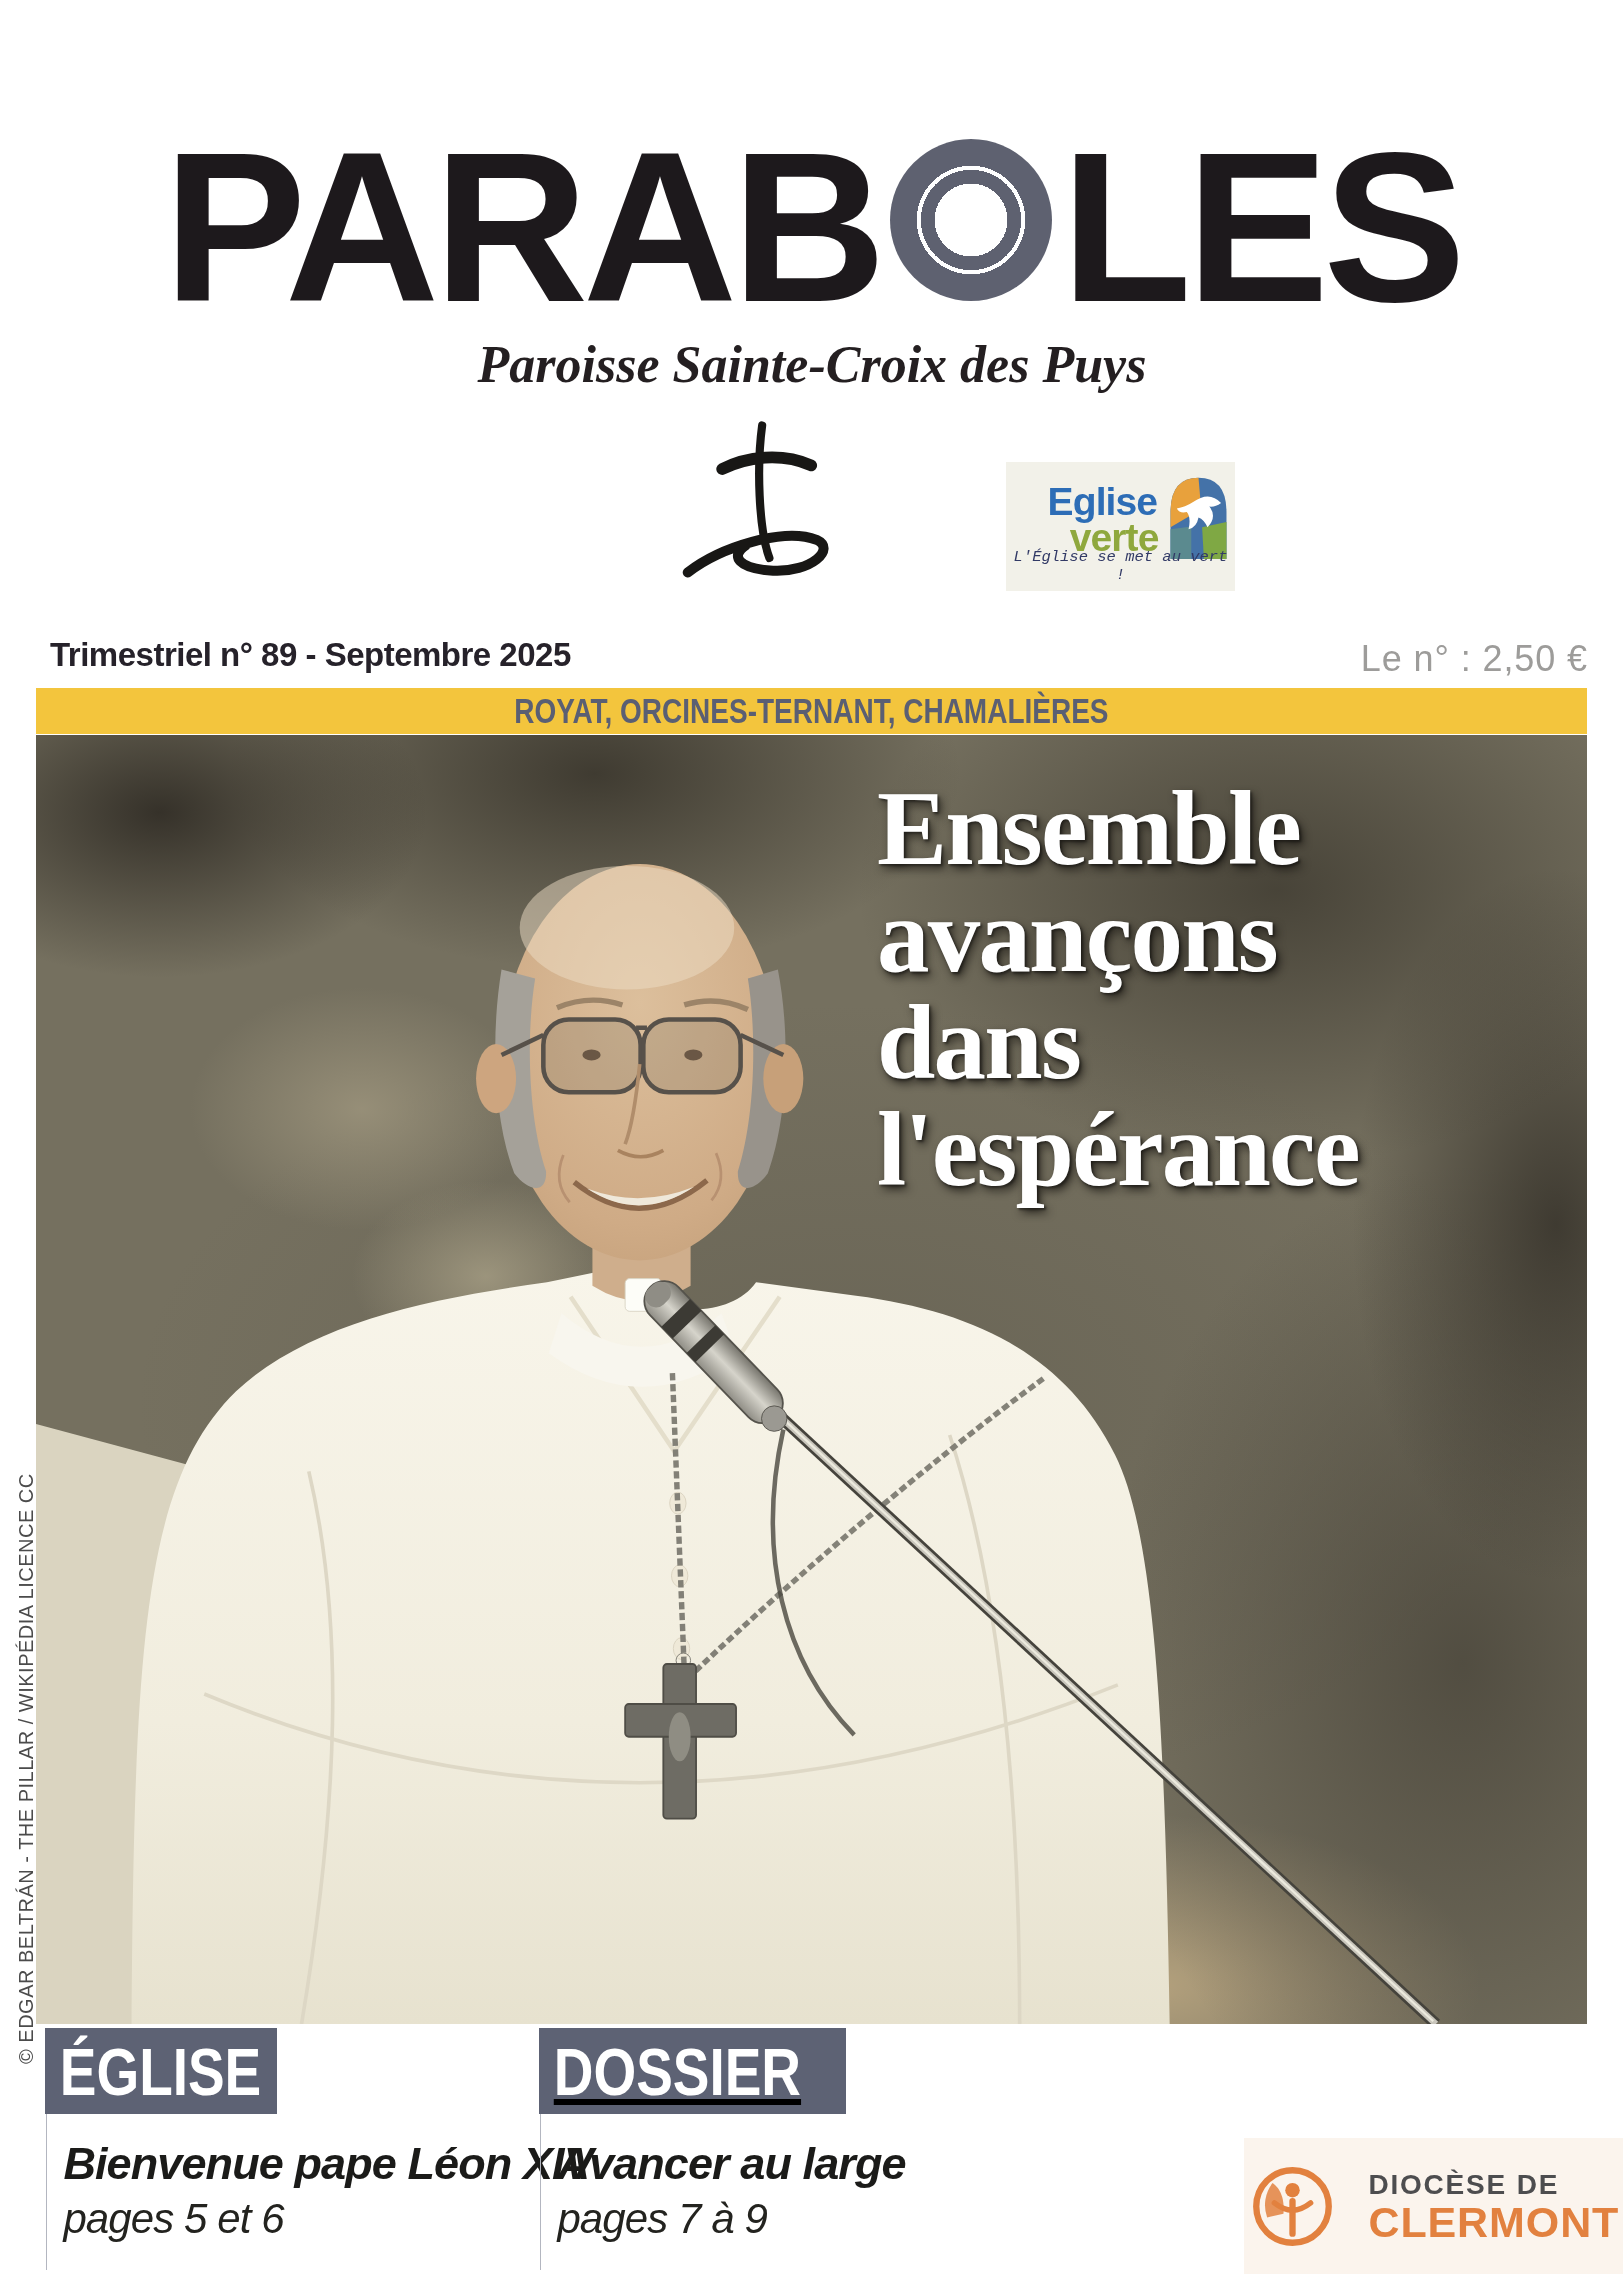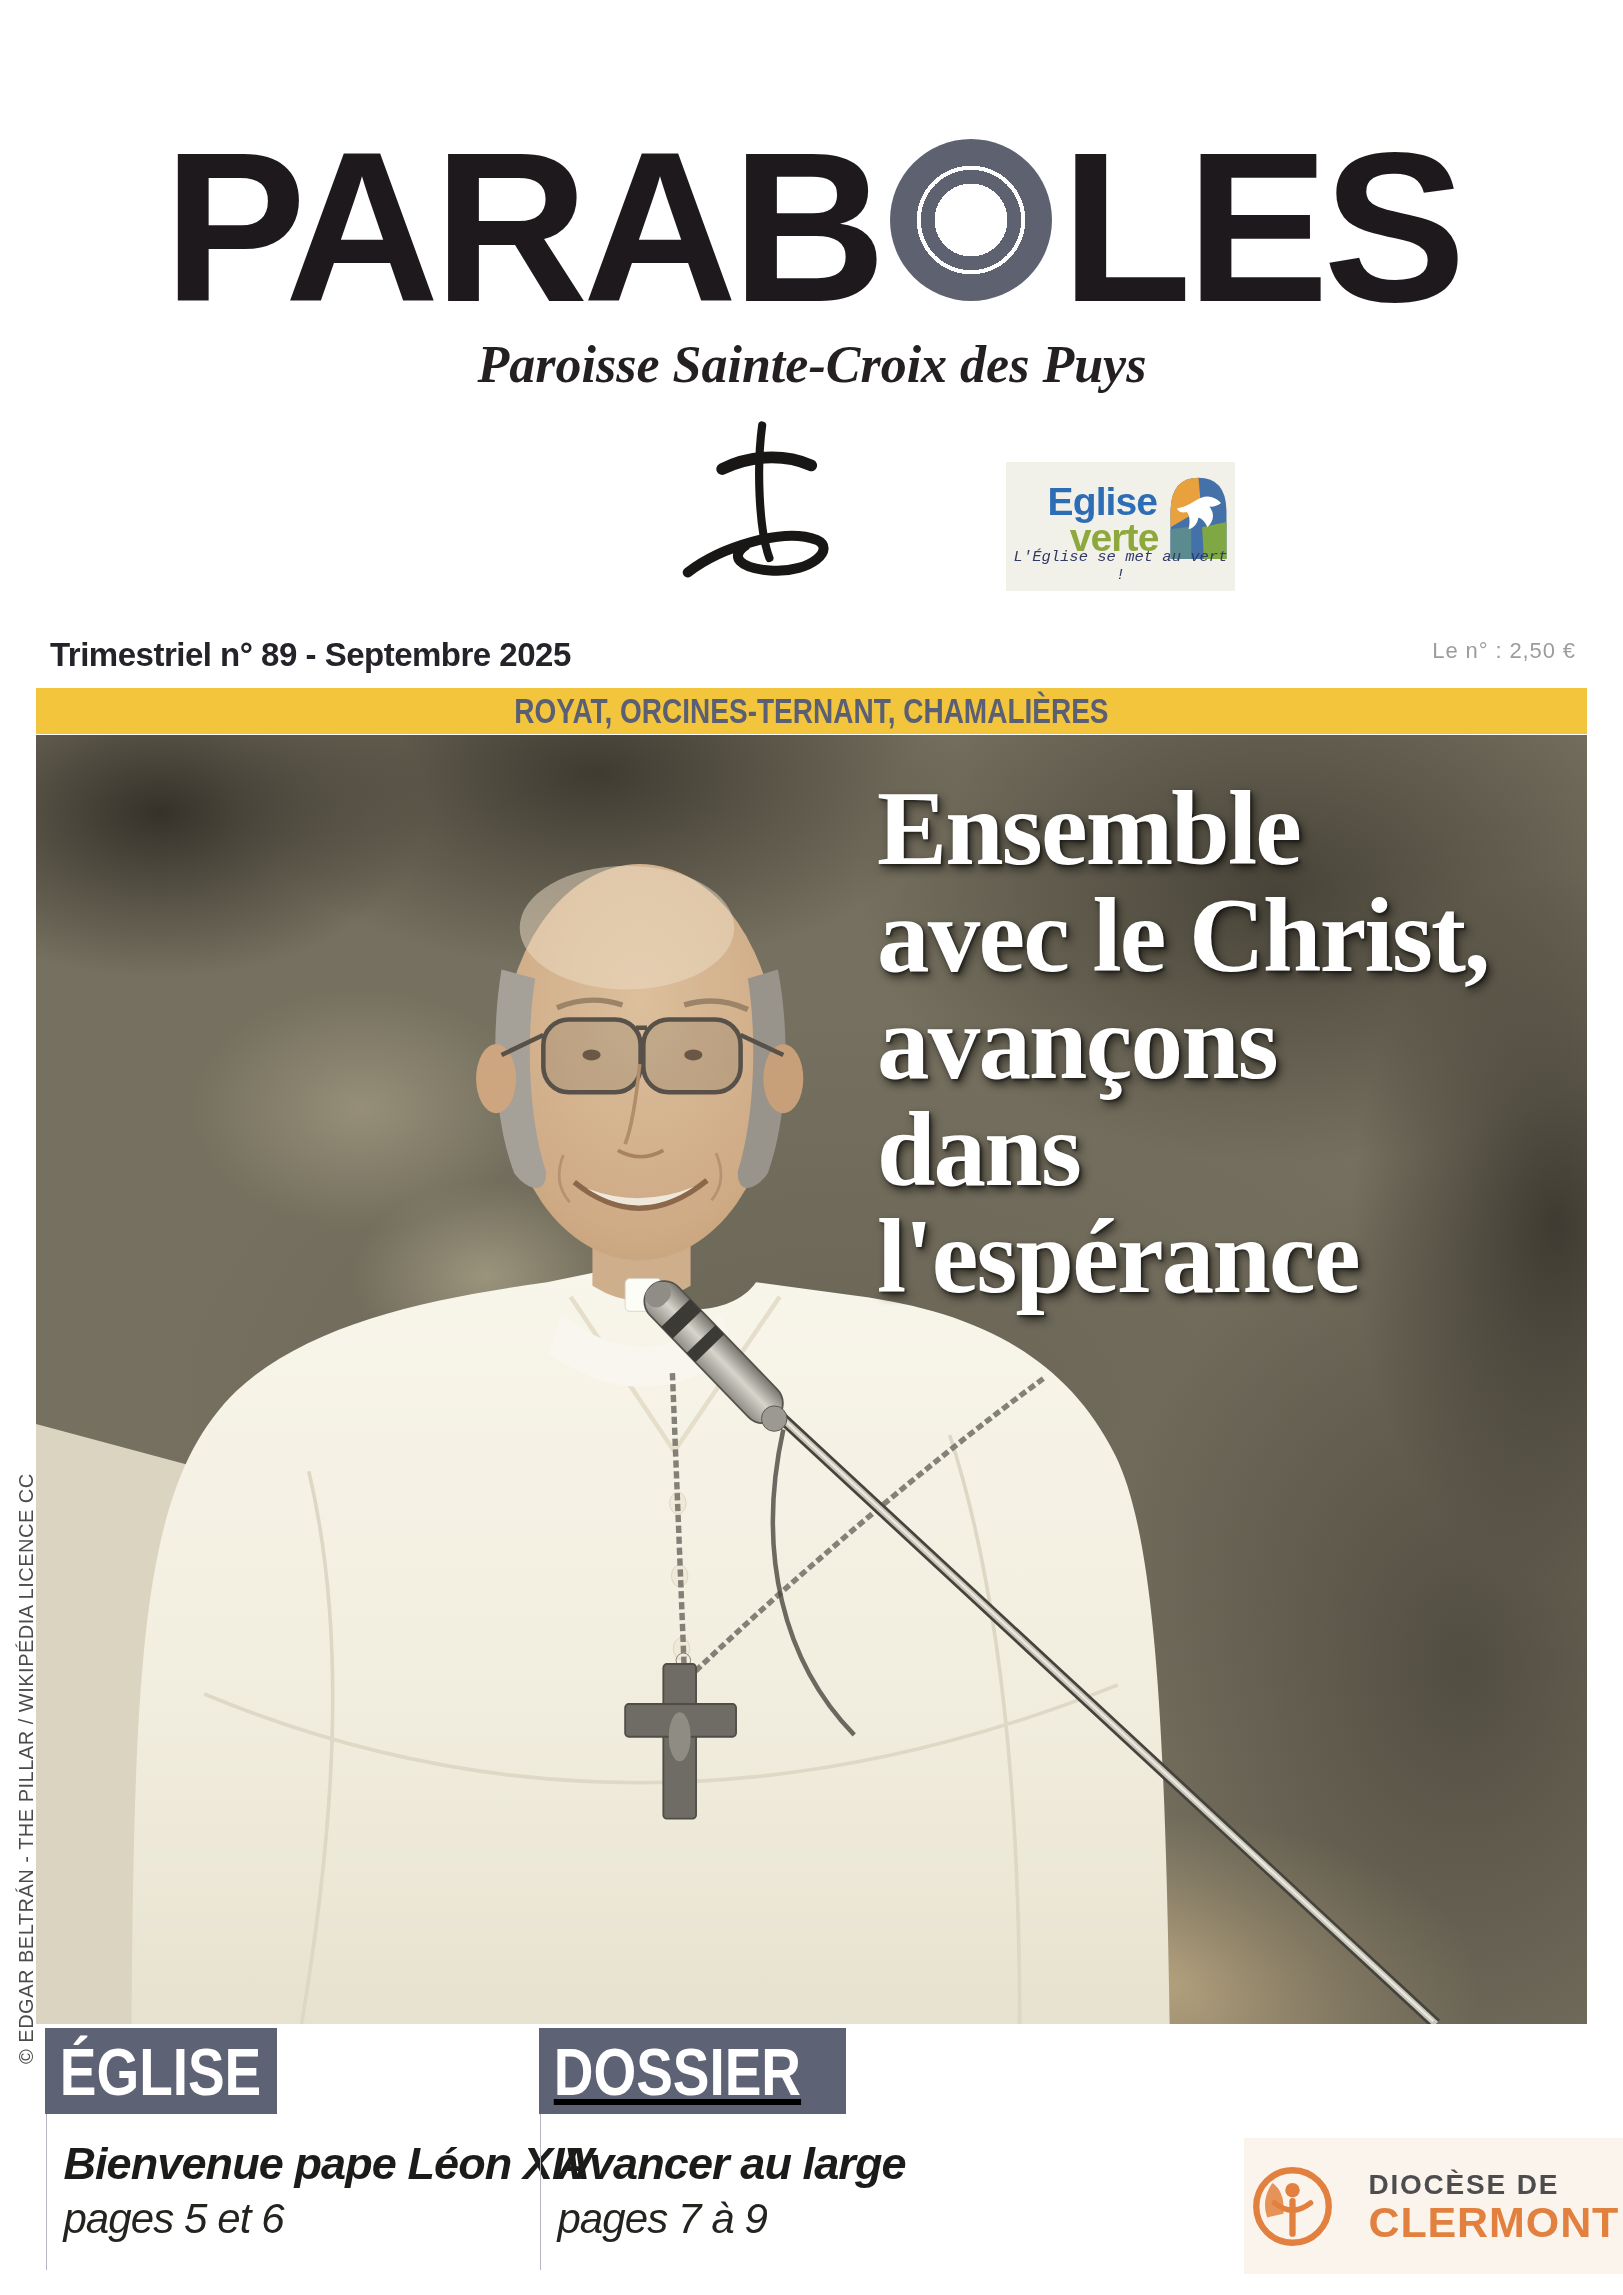--- a/index.html
+++ b/index.html
@@ -26,21 +26,21 @@
     display:flex;align-items:flex-start;justify-content:center;padding-top:9px;box-sizing:border-box;padding-left:36px;}
   .ev-words{text-align:center;margin-top:12.7px;}
   .ev-w1{font-weight:bold;font-size:39px;color:#2d6db6;letter-spacing:-0.9px;line-height:36px;}
   .ev-w2{font-weight:bold;font-size:39px;color:#8fa83d;letter-spacing:-0.9px;line-height:36px;margin-left:23.6px;}
   .ev-tag{position:absolute;left:0;bottom:7.3px;width:100%;text-align:center;
     font-family:Liberation Mono, monospace;font-style:italic;font-size:15.5px;color:#323a66;}
   .ev-icon{margin-left:7.3px;}
 
   
   .edition{top:636px;left:50px;font-size:33px;font-weight:bold;color:#26222a;letter-spacing:-0.5px;}
-  .price{top:638px;right:48px;font-size:22px;color:#9d9c9a;letter-spacing:0.9px;}
+  .price{top:638px;right:36px;font-size:36px;color:#9d9c9a;letter-spacing:0.9px;}
 
   
   .banner{top:688px;left:36px;width:1551px;height:46px;background:#f3c53d;
     display:flex;align-items:center;justify-content:center;}
   .banner span{display:inline-block;transform:scaleX(.8);font-weight:bold;
     font-size:35px;color:#5a5f73;letter-spacing:0;white-space:nowrap;}
 
   
   .photo{top:735px;left:36px;width:1551px;height:1289px;overflow:hidden;
     background-color:#75705f;
@@ -203,21 +203,20 @@
       <rect x="790" y="592" width="44" height="18" fill="#3c3a34"></rect>
       <rect x="790" y="632" width="44" height="14" fill="#3c3a34"></rect>
       <rect x="797" y="552" width="30" height="24" rx="12" fill="#8f8d85"></rect>
     </g>
     <circle cx="812" cy="752" r="14" fill="#9b9992" stroke="#55534c"></circle>
     <path d="M822 764 C 792 900 822 1020 900 1100" stroke="#4a473f" stroke-width="5" fill="none" opacity=".8"></path>
   </svg>
 
   <div class="headline">
     <div>Ensemble</div>
-    <div>avec le Christ,</div>
     <div>avançons</div>
     <div>dans</div>
     <div>l'espérance</div>
   </div>
 </div>
 
 <div class="abs credit">© EDGAR BELTRÁN - THE PILLAR / WIKIPÉDIA LICENCE CC</div>
 
 <div class="abs tcol tcol1">
   <div class="tbox tbox1">

